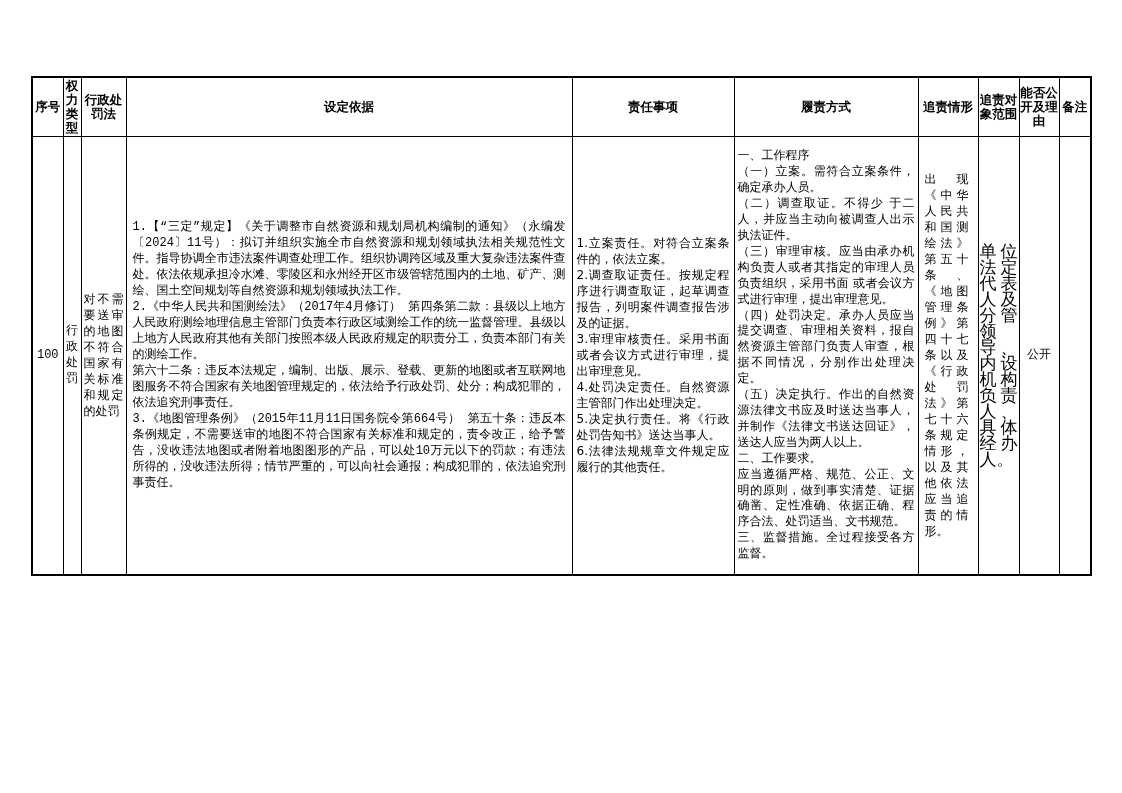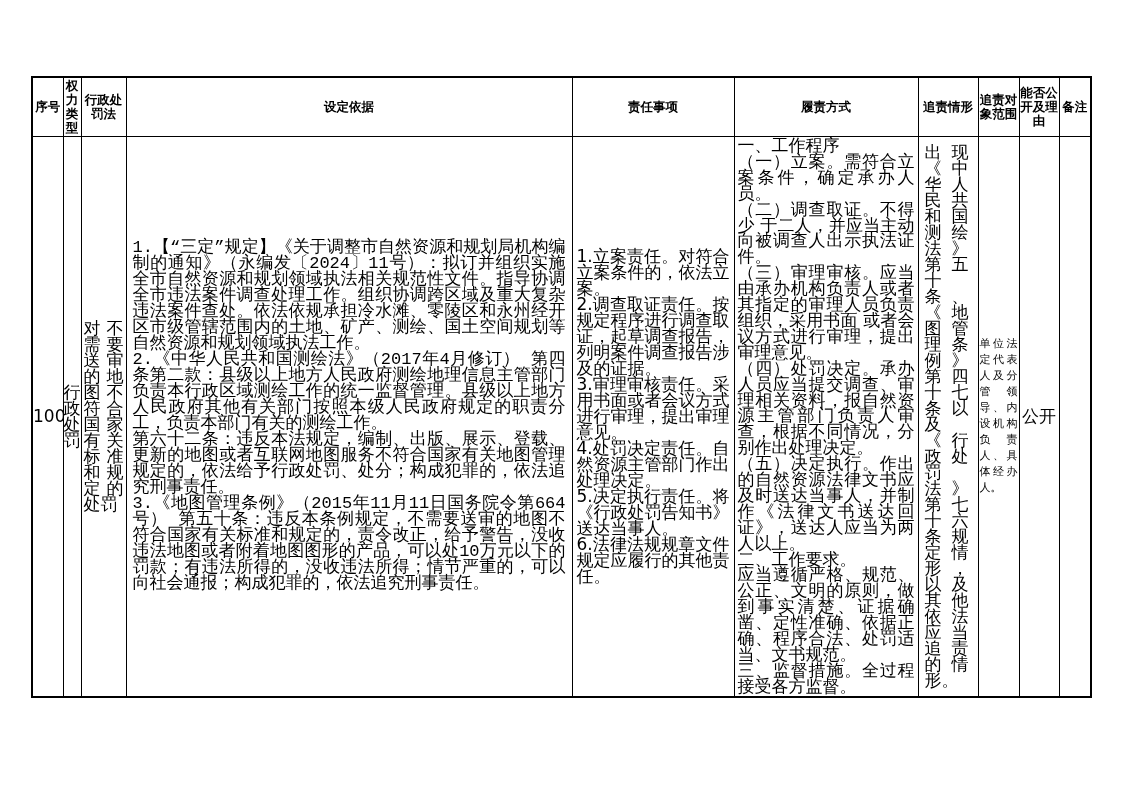--- a/index.html
+++ b/index.html
@@ -36,27 +36,28 @@
     font-weight: bold;
     font-size: 12.5px;
     line-height: 14px;
     text-align: center;
     padding: 1px 0;
     height: 48px;
     word-break: break-all;
     margin-top: 10px;
   }
   td {
-    font-size: 17px;
+    font-size: 12px;
     line-height: 16px;
     height: 438px;
   }
   .c-center {
     text-align: center;
     padding: 0;
+    font-family: Liberation Mono, monospace;
   }
   .c-wrapchar {
     text-align: justify;
     word-break: break-all;
     padding: 0 2px;
   }
   .c-text {
     white-space: pre-wrap;
     text-align: justify;
     padding: 2px 5px;
@@ -66,21 +67,21 @@
   .cell-method  { padding: 1px 3px; line-height: 15.9px; }
   .cell-situations {
     text-align: justify;
     word-break: break-all;
     padding: 0 9px 0 6px;
   }
   .cell-scope {
     text-align: justify;
     word-break: break-all;
     padding: 0 1px;
-    font-size: 11px;
+    font-size: 17px;
   }
   .cell-powertype { padding: 0; }
   .cell-poweritem { padding: 0 2px; }
 </style>
 </head>
 <body>
 
 <div class="sheet">
   <table class="power-table">
     <colgroup>

